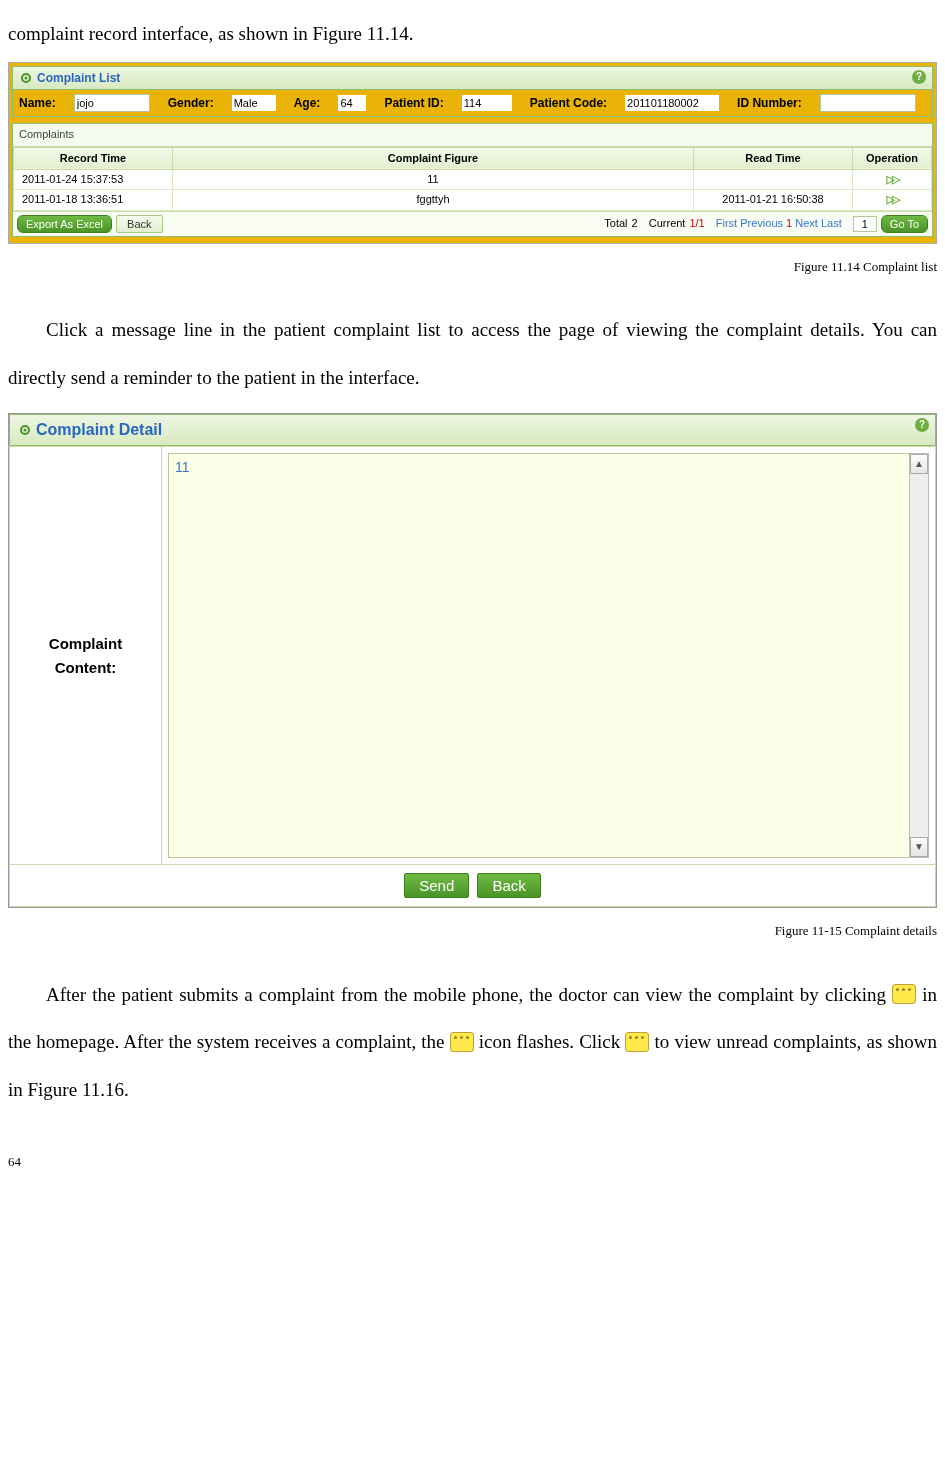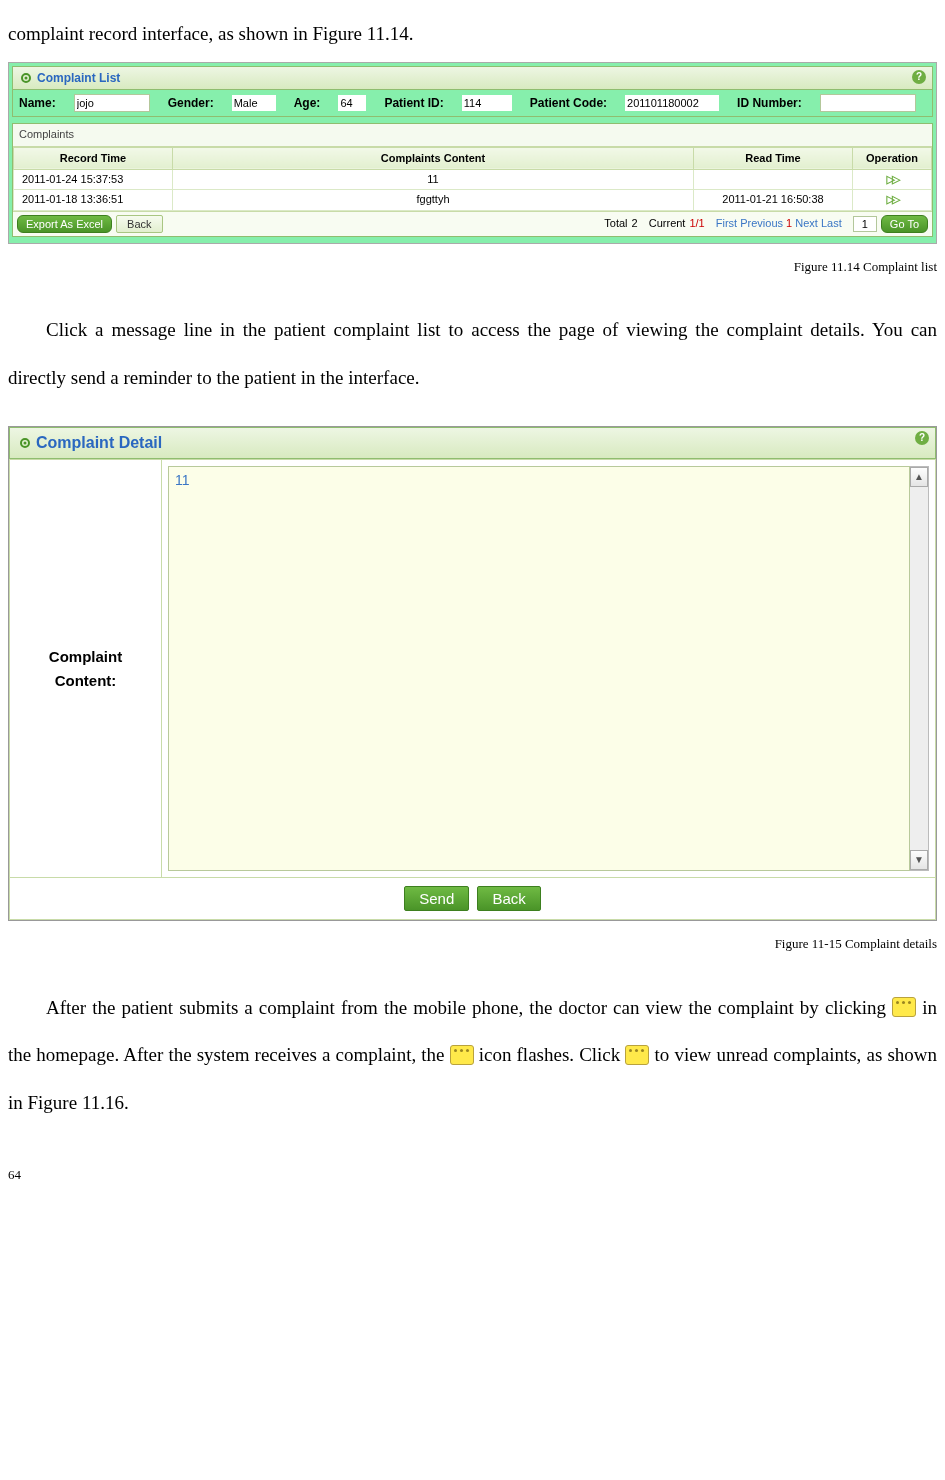--- a/index.html
+++ b/index.html
@@ -26,21 +26,21 @@
   .page-num {
     font-size: 13px;
     margin-top: 40px;
   }
 
   
   .fig1 {
     border: 1px solid #aaa;
     font-family: Arial, sans-serif;
     font-size: 12px;
-    background: #86efac;
+    background: #eab308;
     margin: 4px 0 0 0;
   }
   .panel {
     border: 1px solid #8fbd6f;
     margin: 3px 3px 6px 3px;
   }
   .panel-hdr {
     background: linear-gradient(#edf6e3, #d8eac0);
     padding: 3px 6px;
     border-bottom: 1px solid #8fbd6f;
@@ -149,21 +149,21 @@
   .pagelinks .red{color:#c00;}
   .pagelinks .blue{color:#3a76c5;}
   .goto-input{width:18px;border:1px solid #b3c79b;font-size:11px;text-align:center;}
 
   
   .fig2 {
     border:1px solid #999;
     font-family: Arial, sans-serif;
     font-size:15px;
     background:#fff;
-    margin-top:25px;
+    margin-top:12px;
   }
   .fig2 .panel-hdr {
     font-size:16px;
     padding:4px 8px;
   }
   .fig2 .panel-hdr .title { font-size:16px; }
   .detail-tbl {
     width:100%;
     border-collapse:collapse;
   }
@@ -283,21 +283,21 @@
       <input class="ftr-idn" value="" style="">
     </div>
   </div>
 
   <div class="panel" style="margin-top:0;">
     <div class="panel-sub">Complaints</div>
     <table class="tbl">
       <thead>
         <tr>
           <th style="width:150px">Record Time</th>
-          <th>Complaints Content</th>
+          <th>Complaint Figure</th>
           <th style="width:150px">Read Time</th>
           <th style="width:70px">Operation</th>
         </tr>
       </thead>
       <tbody>
         <tr>
           <td class="left">2011-01-24 15:37:53</td>
           <td>11</td>
           <td></td>
           <td><span class="op-icon">▷▷</span></td>

